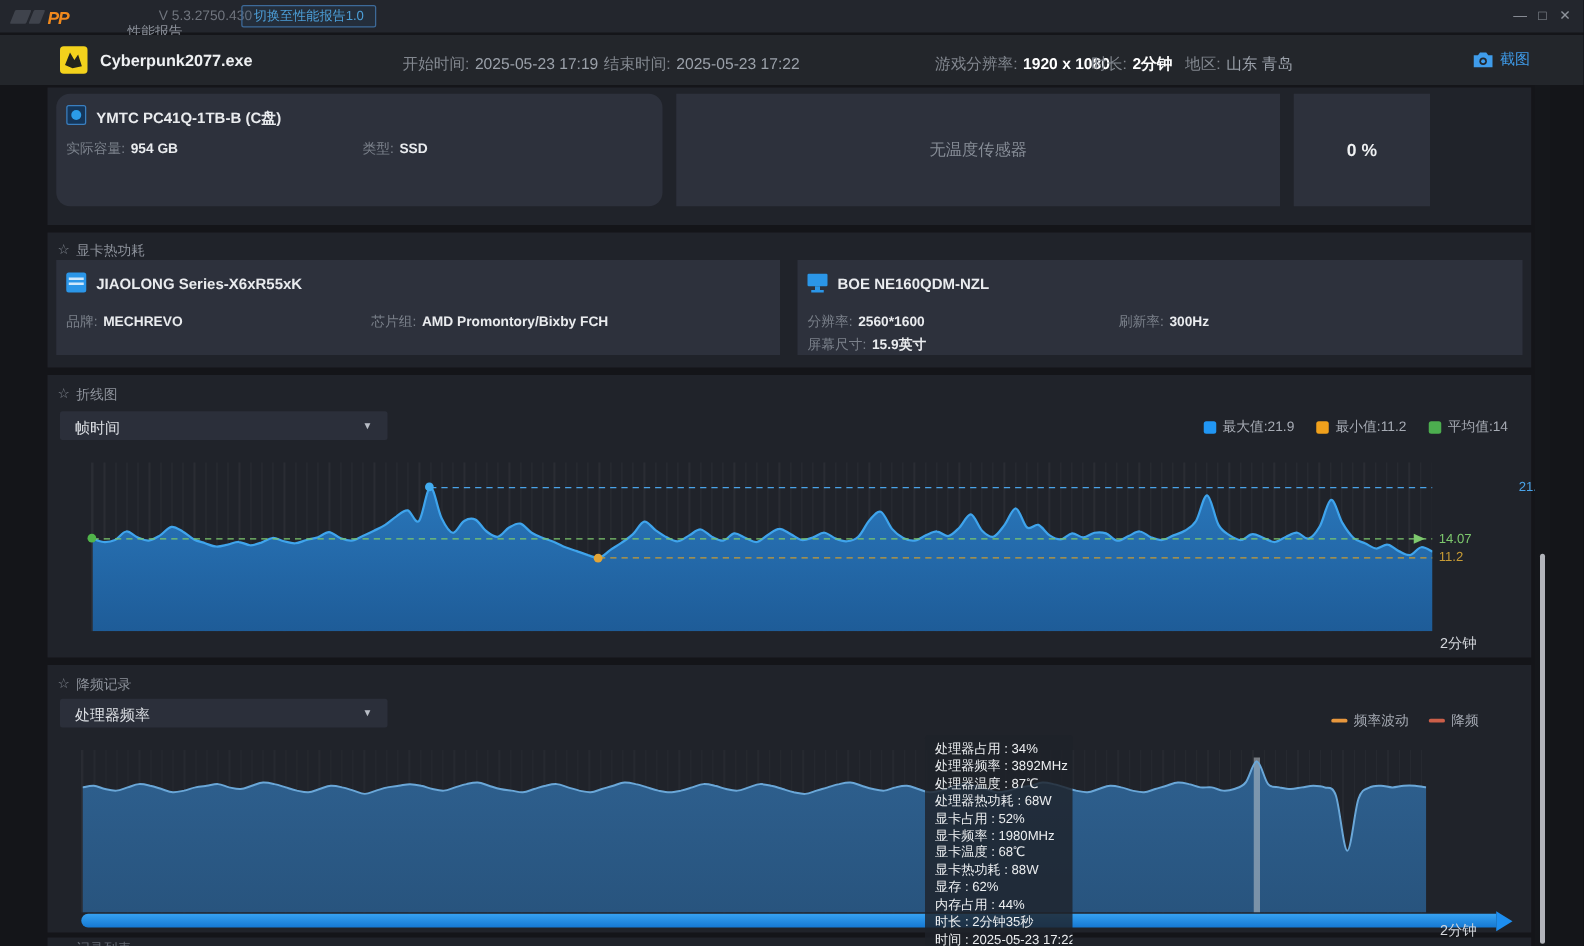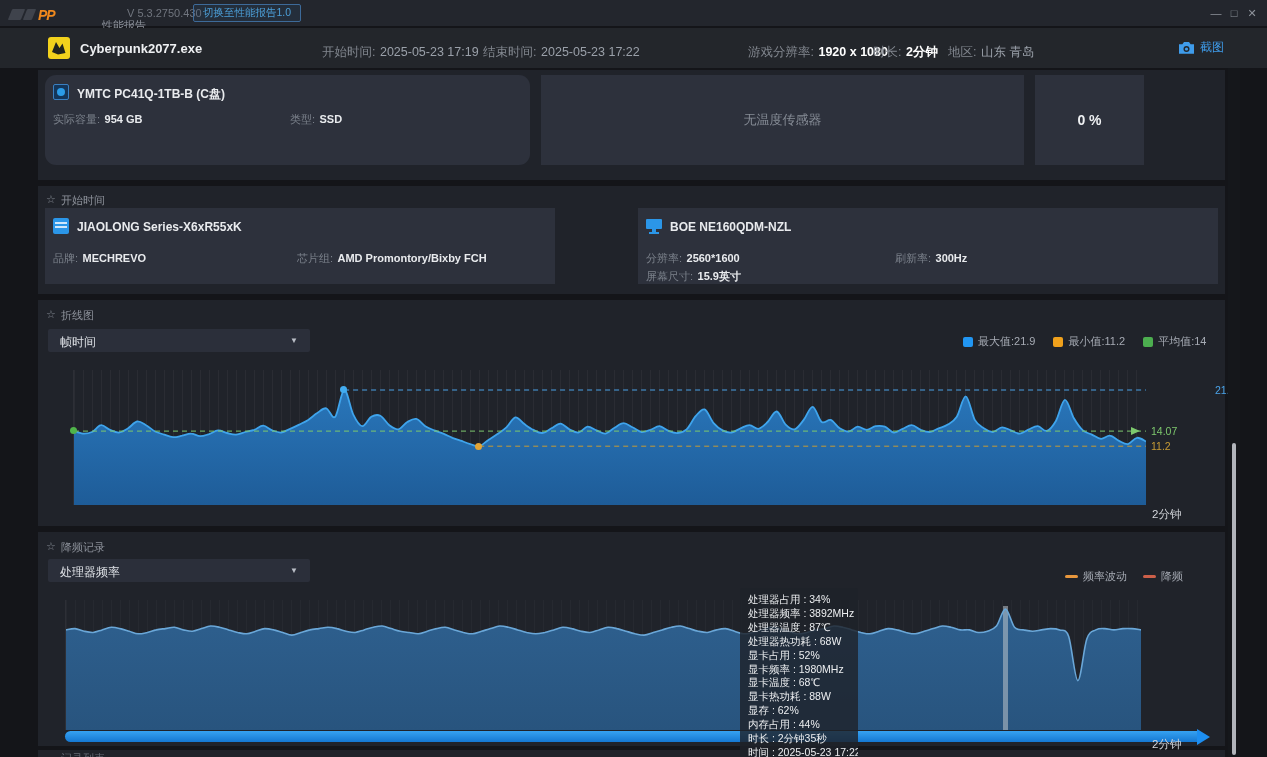--- a/index.html
+++ b/index.html
@@ -150,22 +150,22 @@
     <div class="panel" style="left:503px; top:5px; width:483px; height:90px;">
       <div class="center-txt" style="font-size:13px; color:#878d97;">无温度传感器</div>
     </div>
     <div class="panel" style="left:997px; top:5px; width:109px; height:90px;">
       <div class="center-txt" style="font-size:14px; font-weight:700; color:#eef0f2;">0 %</div>
     </div>
   </div>
 
   <div class="card" style="top:186px; height:108px;">
     <span class="sec-star" style="top:7px;">☆</span>
-    <span class="sec-title" style="top:7px;">开始时间</span>
-    <div class="panel" style="left:7px; top:22px; width:510px; height:76px;">
+    <span class="sec-title" style="top:7px;">显卡热功耗</span>
+    <div class="panel" style="left:7px; top:22px; width:579px; height:76px;">
       <div id="mb-icon">
           <i></i>
         </div>
       <span class="abs p-name" style="left:32px; top:12px;">JIAOLONG Series-X6xR55xK</span>
       <div class="kv" style="left:8px; top:40px;">
         <span class="k">品牌:</span>
         <span class="v">MECHREVO</span>
       </div>
       <div class="kv" style="left:252px; top:40px;">
         <span class="k">芯片组:</span>

